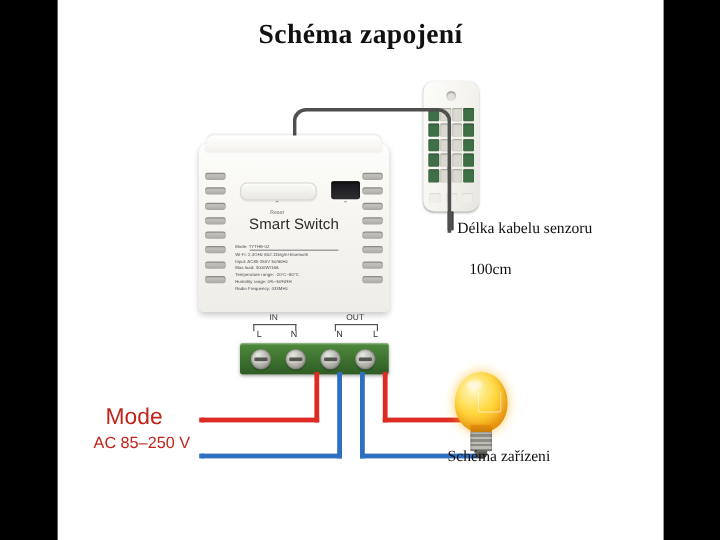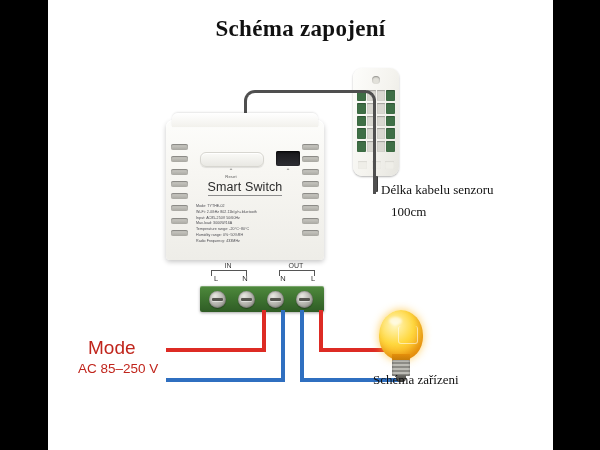--- a/index.html
+++ b/index.html
@@ -57,21 +57,21 @@
   .port{position:absolute;left:110px;top:31px;width:24px;height:15px;
         background:linear-gradient(180deg,#17171a,#2e2e33);border-radius:2px;
         box-shadow:inset 0 1px 2px rgba(0,0,0,.9),0 1px 1px rgba(255,255,255,.5);}
   .mark{position:absolute;font-size:4.2px;color:#5d5d5d;text-align:center;
         line-height:1.25;letter-spacing:.1px;}
   .mark .caret{display:block;font-size:6px;line-height:5px;color:#6a6a6a;}
   #mark-reset{left:46px;top:49px;width:38px;}
   #mark-port{left:104px;top:49px;width:36px;}
   .brand{position:absolute;left:0;top:60px;width:158px;text-align:center;
          font-size:12.5px;color:#2b2b2b;letter-spacing:.1px;}
-  .brand u{text-decoration:none;border-bottom:1px solid #8d8d8d;padding-bottom:1px;}
+  .brand u{text-decoration:none;border-bottom:1px solid #8d8d8d;padding-bottom:14px;}
   .specs{position:absolute;left:30px;top:84px;width:108px;
          font-size:3.6px;line-height:1.62;color:#4a4a50;letter-spacing:.05px;}
 
   
   .tb-label{position:absolute;font-size:7px;color:#3a3a3a;text-align:center;}
   #in-label{left:160px;top:262px;width:40px;}
   #out-label{left:228px;top:262px;width:40px;}
   .bracket{position:absolute;height:5px;border:1px solid #555;border-bottom:none;}
   #in-bracket{left:163px;top:270px;width:34px;}
   #out-bracket{left:231px;top:270px;width:34px;}
@@ -121,21 +121,21 @@
      box-shadow:inset 0 0 2px rgba(0,0,0,.45);}
   .tip{position:absolute;left:23px;top:65px;width:10px;height:7px;border-radius:0 0 4px 4px;
      background:linear-gradient(180deg,#6f6e68,#3e3d39);}
 
   
   .lbl-red-big{position:absolute;left:40px;top:337px;font-size:19px;color:#c0251c;}
   .lbl-red-sm{position:absolute;left:14px;top:361px;font-size:13.5px;color:#c0251c;margin-left:16px;}
   .lbl-blk{position:absolute;font-family:"Liberation Serif",serif;font-weight:normal;
            color:#111;font-size:13px;}
   #lbl-sensor-1{left:333px;top:182px;}
-  #lbl-sensor-2{left:343px;top:204px;}
+  #lbl-sensor-2{left:343px;top:216px;}
   #lbl-device{left:325px;top:372px;}
 </style>
 </head>
 <body>
 
 <div id="stage">
   <div id="canvas">
 
     <div class="title">Schéma zapojení</div>
 

